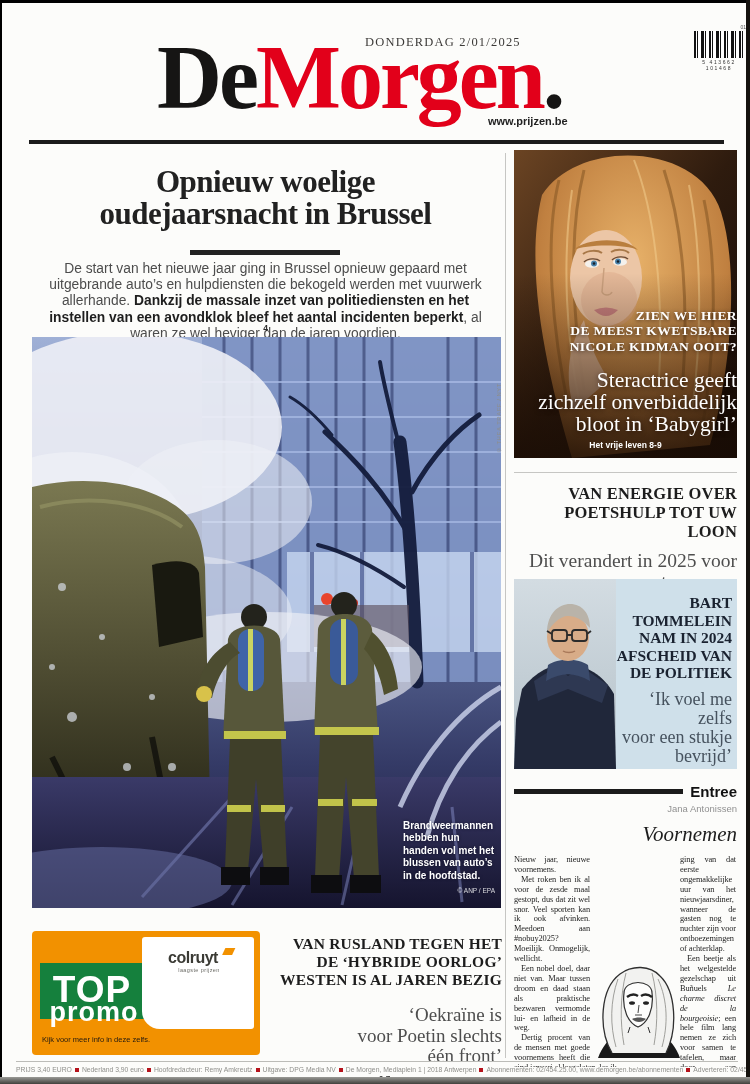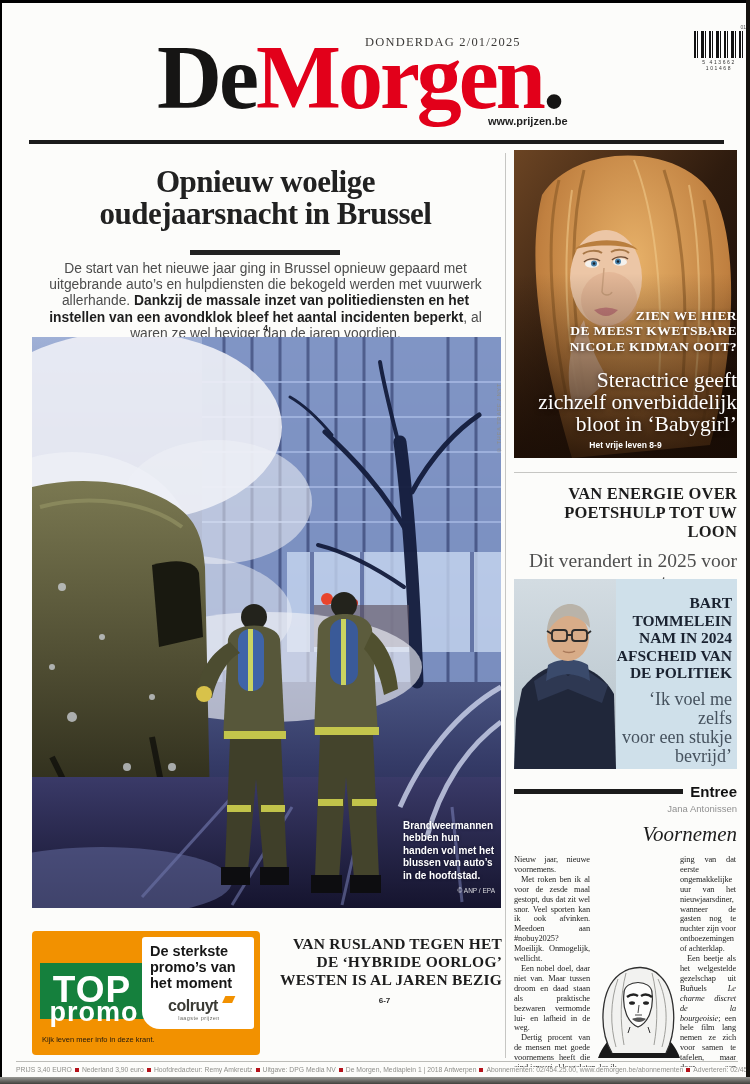--- a/index.html
+++ b/index.html
@@ -417,33 +417,37 @@
       </svg>
     </div>
   </div>
 
   <div class="abs ad">
     <div class="ad-black">
       <span>TOP</span>
     </div>
     <div class="ad-promo">promo</div>
     <div class="ad-white">
-      <div class="ad-tagline">De sterkste promo’s van het moment</div>
       <div class="ad-brand"><span>colruyt</span><span class="swoosh"></span></div>
       <div class="ad-brand-sub">laagste prijzen</div>
     </div>
-    <div class="ad-note">Kijk leven meer info in deze krant.</div>
+    <div class="ad-note">Kijk voor meer info in deze zelfs.</div>
   </div>
 
   <div class="abs war">
     <div class="war-kicker serif">
       <div>VAN RUSLAND TEGEN HET</div>
       <div>DE ‘HYBRIDE OORLOG’</div>
       <div>WESTEN IS AL JAREN BEZIG</div>
     </div>
+    <div class="war-quote serif">
+      <div>‘Oekraïne is</div>
+      <div>voor Poetin slechts</div>
+      <div>één front’</div>
+    </div>
     <div class="pageref war-ref">6-7</div>
   </div>
 
   <div class="abs colophon">
     <span>PRIJS 3,40 EURO</span><span class="bullet"></span><span>Nederland 3,90 euro</span><span class="bullet"></span><span>Hoofdredacteur: Remy Amkreutz</span><span class="bullet"></span><span>Uitgave: DPG Media NV</span><span class="bullet"></span><span>De Morgen, Mediaplein 1 | 2018 Antwerpen</span><span class="bullet"></span><span>Abonnementen: 02/454.25.00, www.demorgen.be/abonnementen</span><span class="bullet"></span><span>Adverteren: 02/454.26.67</span>
   </div>
 
 </div>
 
 <div class="edge-right"></div>

